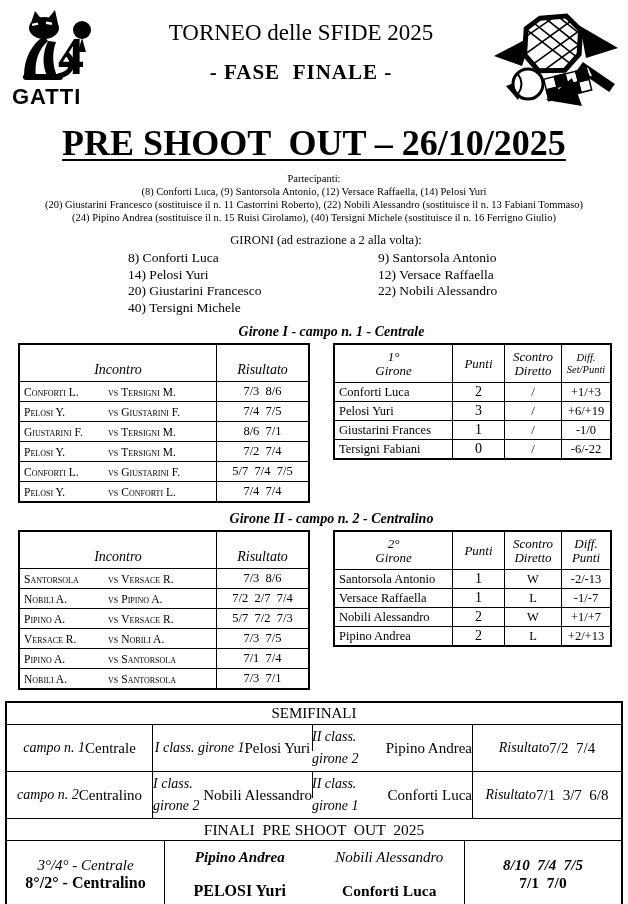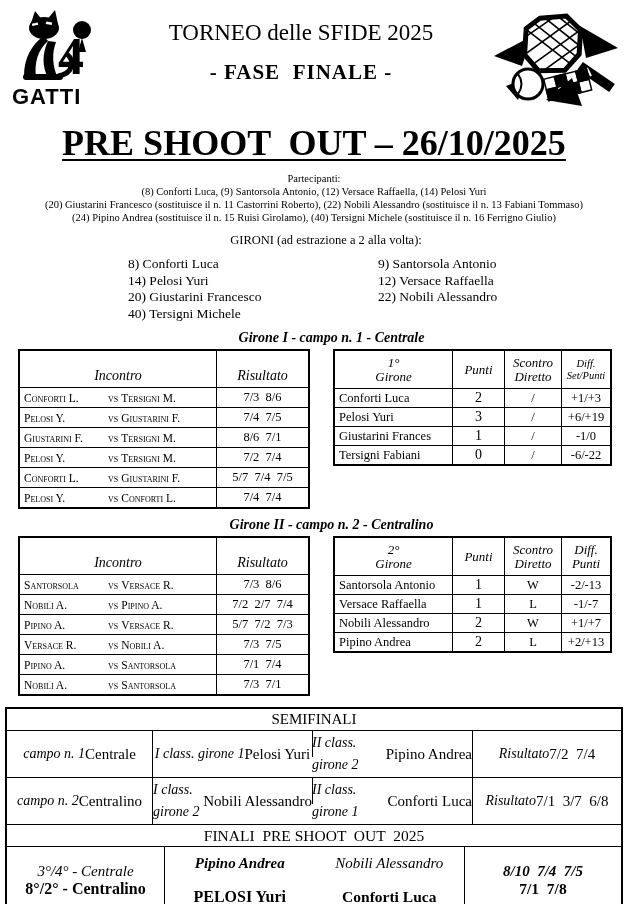--- a/index.html
+++ b/index.html
@@ -12,21 +12,21 @@
   .hdr-titles{flex:1;text-align:center;}
   .doc-title{font-size:23px;margin-top:12px;white-space:pre;}
   .doc-sub{font-size:21px;font-weight:bold;margin-top:14px;letter-spacing:1px;white-space:pre;}
   
   .event-title{text-align:center;font-size:36px;font-weight:bold;margin-top:6px;white-space:pre;}
   .event-title span{text-decoration:underline;text-decoration-thickness:2px;text-underline-offset:4px;}
   .participants{text-align:center;font-size:10.5px;line-height:13px;margin-top:8px;}
   .participants .p-label{margin-bottom:0px;}
   
   .gironi-h{text-align:center;font-size:12.5px;margin-top:9px;padding-left:24px;}
-  .gironi-cols{display:flex;font-size:13.5px;line-height:16.5px;margin-top:8px;}
+  .gironi-cols{display:flex;font-size:13.5px;line-height:16.5px;margin-top:2px;}
   .gcol-l{margin-left:128px;width:250px;}
   .gcol-r{flex:1;}
   
   .g-title{text-align:center;font-size:14px;font-weight:bold;font-style:italic;margin-top:8px;margin-bottom:3px;padding-left:35px;}
   .g-row{display:flex;align-items:flex-start;}
   
   .mtable{margin-left:18px;width:292px;border:2px solid #000;flex:0 0 auto;box-sizing:border-box;}
   .mtable .hrow{display:flex;height:36px;}
   .mtable .hcell{font-style:italic;font-size:14px;display:flex;align-items:flex-end;justify-content:center;padding-bottom:3px;box-sizing:border-box;}
   .hc-inc{width:196px;}
@@ -409,18 +409,18 @@
         <span class="f-b-big">8°/2° - Centralino</span>
       </div>
       <div class="fin-mid">
         <span class="f-bit">Pipino Andrea</span>
         <span class="f-it">Nobili Alessandro</span>
         <span class="f-b-big">PELOSI Yuri</span>
         <span class="f-b">Conforti Luca</span>
       </div>
       <div class="fin-res">
         <span class="f-bit">8/10  7/4  7/5</span>
-        <span class="f-b">7/1  7/8</span>
+        <span class="f-b">7/1  7/0</span>
       </div>
     </div>
   </div>
 
 </div>
 
 </body></html>

